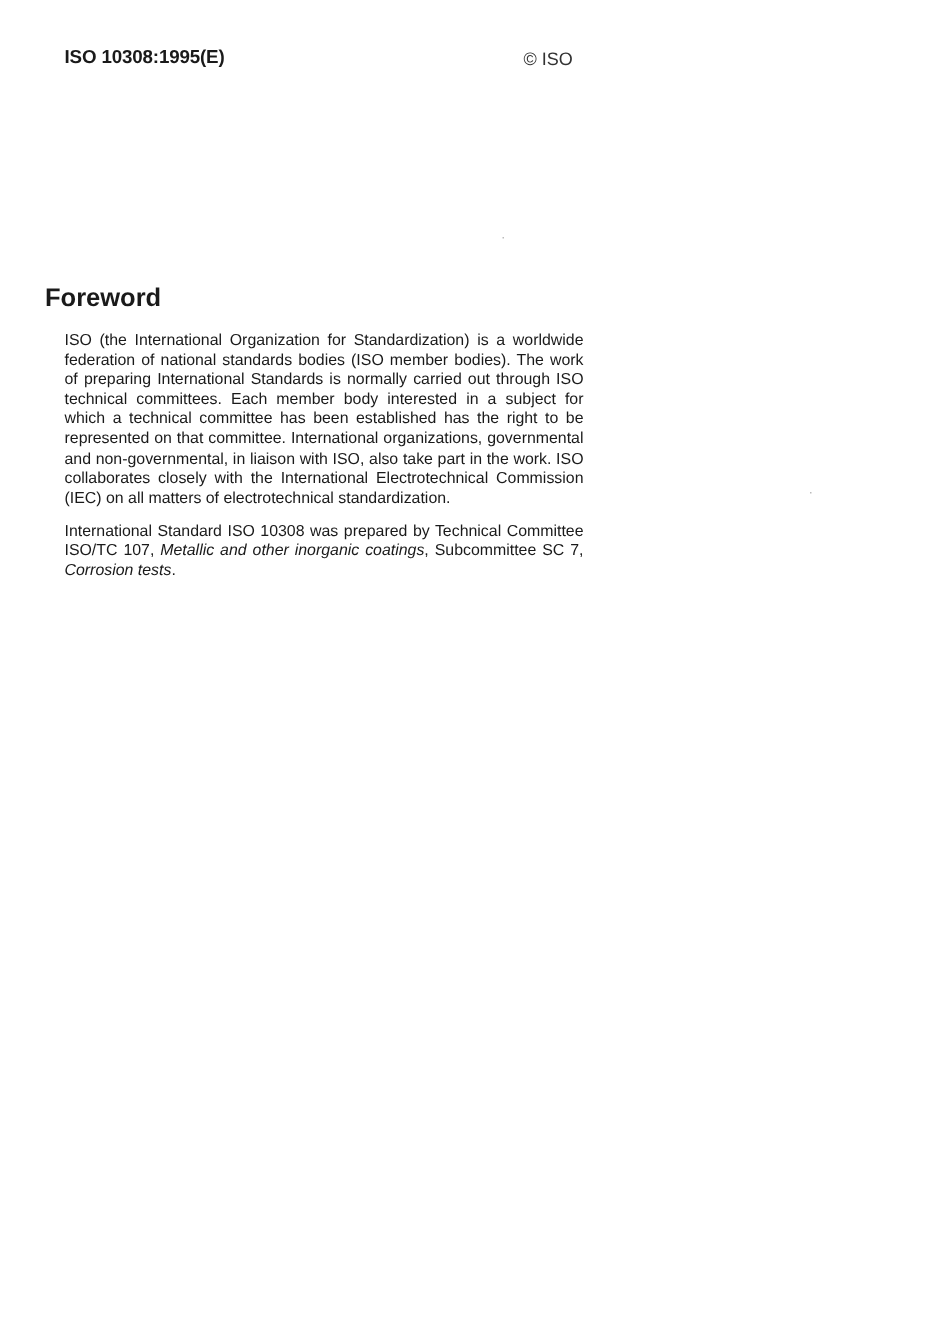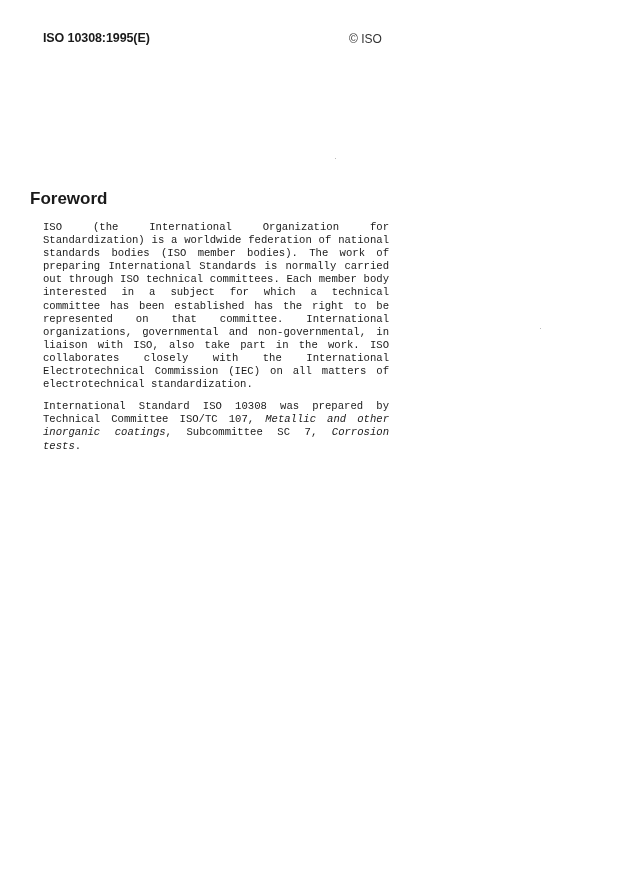--- a/index.html
+++ b/index.html
@@ -1,21 +1,21 @@
 <!DOCTYPE html>
 <html><head>
 <meta charset="utf-8">
 <style>
   html, body { margin: 0; padding: 0; background: #ffffff; }
   body { width: 622px; height: 879px; position: relative; overflow: hidden; color: #1a1a1a; font-family: "Liberation Sans", sans-serif; }
   .hdr-left { position: absolute; left: 43px; top: 31px; font-weight: bold; font-size: 12.5px; letter-spacing: -0.1px; }
   .hdr-right { position: absolute; left: 349px; top: 32px; font-size: 12px; color: #333; }
   .title { position: absolute; left: 26px; top: 185px; font-weight: bold; font-size: 17px; margin: 4px; }
   .body { position: absolute; left: 43px; top: 221px; width: 346px; font-size: 10.6px; line-height: 13.1px; text-align: justify; }
-  .body p { margin: 0 0 9px 0; font-family: Liberation Mono, monospace; }
+  .body p { margin: 0 0 9px 0; }
   .footer { position: absolute; left: 43px; top: 885px; font-size: 10px; color: #333; padding-left: 12px; }
   .mark1 { position: absolute; left: 335px; top: 158px; width: 1px; height: 1px; background: #bbb; }
   .mark2 { position: absolute; left: 540px; top: 328px; width: 1px; height: 1px; background: #bbb; }
 </style>
 </head>
 <body>
 
 <div class="hdr-left">ISO 10308:1995(E)</div>
 <div class="hdr-right">© ISO</div>
 

